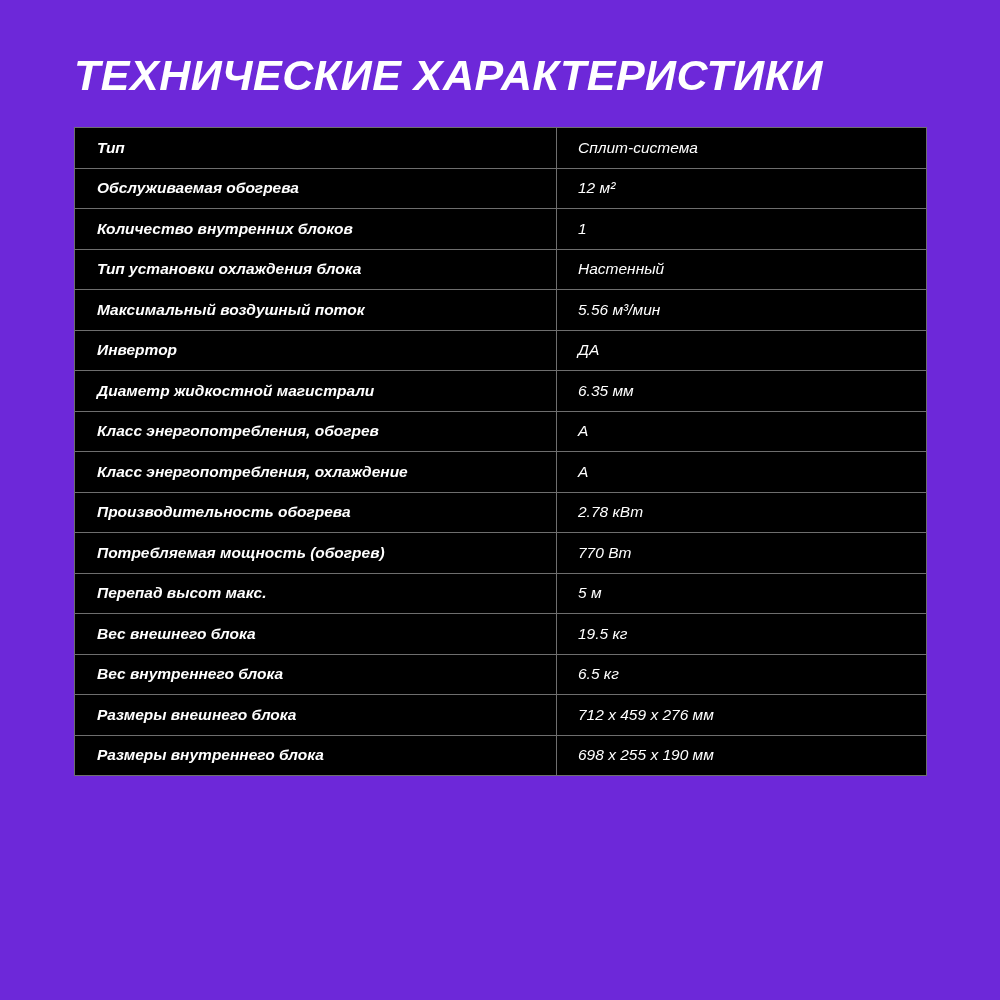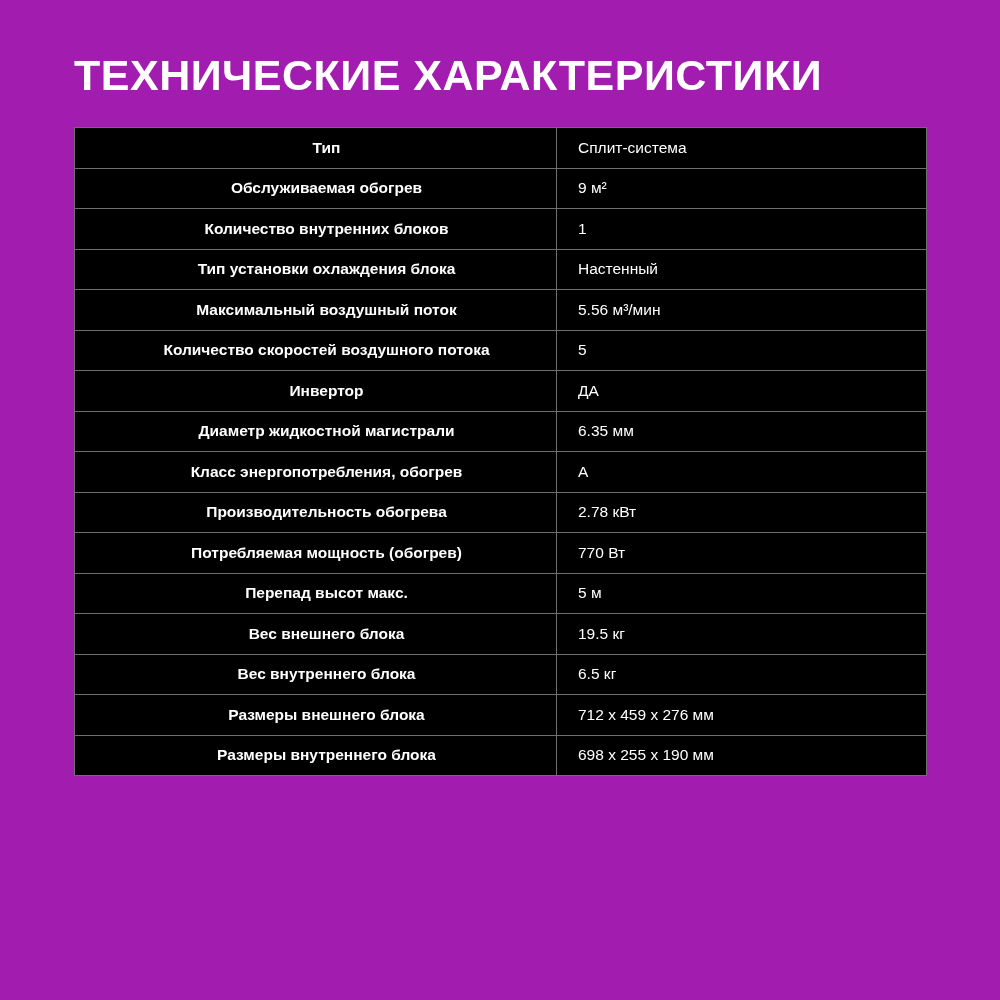--- a/index.html
+++ b/index.html
@@ -11,22 +11,23 @@
     width: 1000px;
     height: 1000px;
     overflow: hidden;
     font-family: "Liberation Sans", sans-serif;
     color: #ffffff;
   }
   .page {
     width: 1000px;
     height: 1000px;
     box-sizing: border-box;
-    background: #a21caf;
+    background: #6d28d9;
     position: relative;
+    font-style: italic;
   }
   .title {
     position: absolute;
     left: 74px;
     top: 52px;
     font-size: 43px;
     font-weight: 700;
     letter-spacing: 0.5px;
     line-height: 1.1;
     color: #ffffff;
@@ -52,21 +53,20 @@
     vertical-align: middle;
     background: #000000;
     height: 40.5px;
     box-sizing: border-box;
     white-space: nowrap;
     overflow: hidden;
   }
   .spec-table td.col-name {
     width: 482px;
     font-weight: 700;
-    text-align: center;
   }
   .spec-table td.col-value {
     width: 370px;
     font-weight: 400;
     padding-left: 21px;
   }
 </style>
 </head>
 <body>
 
@@ -74,49 +74,49 @@
 
   <div class="title">ТЕХНИЧЕСКИЕ ХАРАКТЕРИСТИКИ</div>
 
   <table class="spec-table">
     <tbody>
       <tr>
         <td class="col-name">Тип</td>
         <td class="col-value">Сплит-система</td>
       </tr>
       <tr>
-        <td class="col-name">Обслуживаемая обогрев</td>
-        <td class="col-value">9 м²</td>
+        <td class="col-name">Обслуживаемая обогрева</td>
+        <td class="col-value">12 м²</td>
       </tr>
       <tr>
         <td class="col-name">Количество внутренних блоков</td>
         <td class="col-value">1</td>
       </tr>
       <tr>
         <td class="col-name">Тип установки охлаждения блока</td>
         <td class="col-value">Настенный</td>
       </tr>
       <tr>
         <td class="col-name">Максимальный воздушный поток</td>
         <td class="col-value">5.56 м³/мин</td>
       </tr>
       <tr>
-        <td class="col-name">Количество скоростей воздушного потока</td>
-        <td class="col-value">5</td>
-      </tr>
-      <tr>
         <td class="col-name">Инвертор</td>
         <td class="col-value">ДА</td>
       </tr>
       <tr>
         <td class="col-name">Диаметр жидкостной магистрали</td>
         <td class="col-value">6.35 мм</td>
       </tr>
       <tr>
         <td class="col-name">Класс энергопотребления, обогрев</td>
+        <td class="col-value">A</td>
+      </tr>
+      <tr>
+        <td class="col-name">Класс энергопотребления, охлаждение</td>
         <td class="col-value">A</td>
       </tr>
       <tr>
         <td class="col-name">Производительность обогрева</td>
         <td class="col-value">2.78 кВт</td>
       </tr>
       <tr>
         <td class="col-name">Потребляемая мощность (обогрев)</td>
         <td class="col-value">770 Вт</td>
       </tr>

